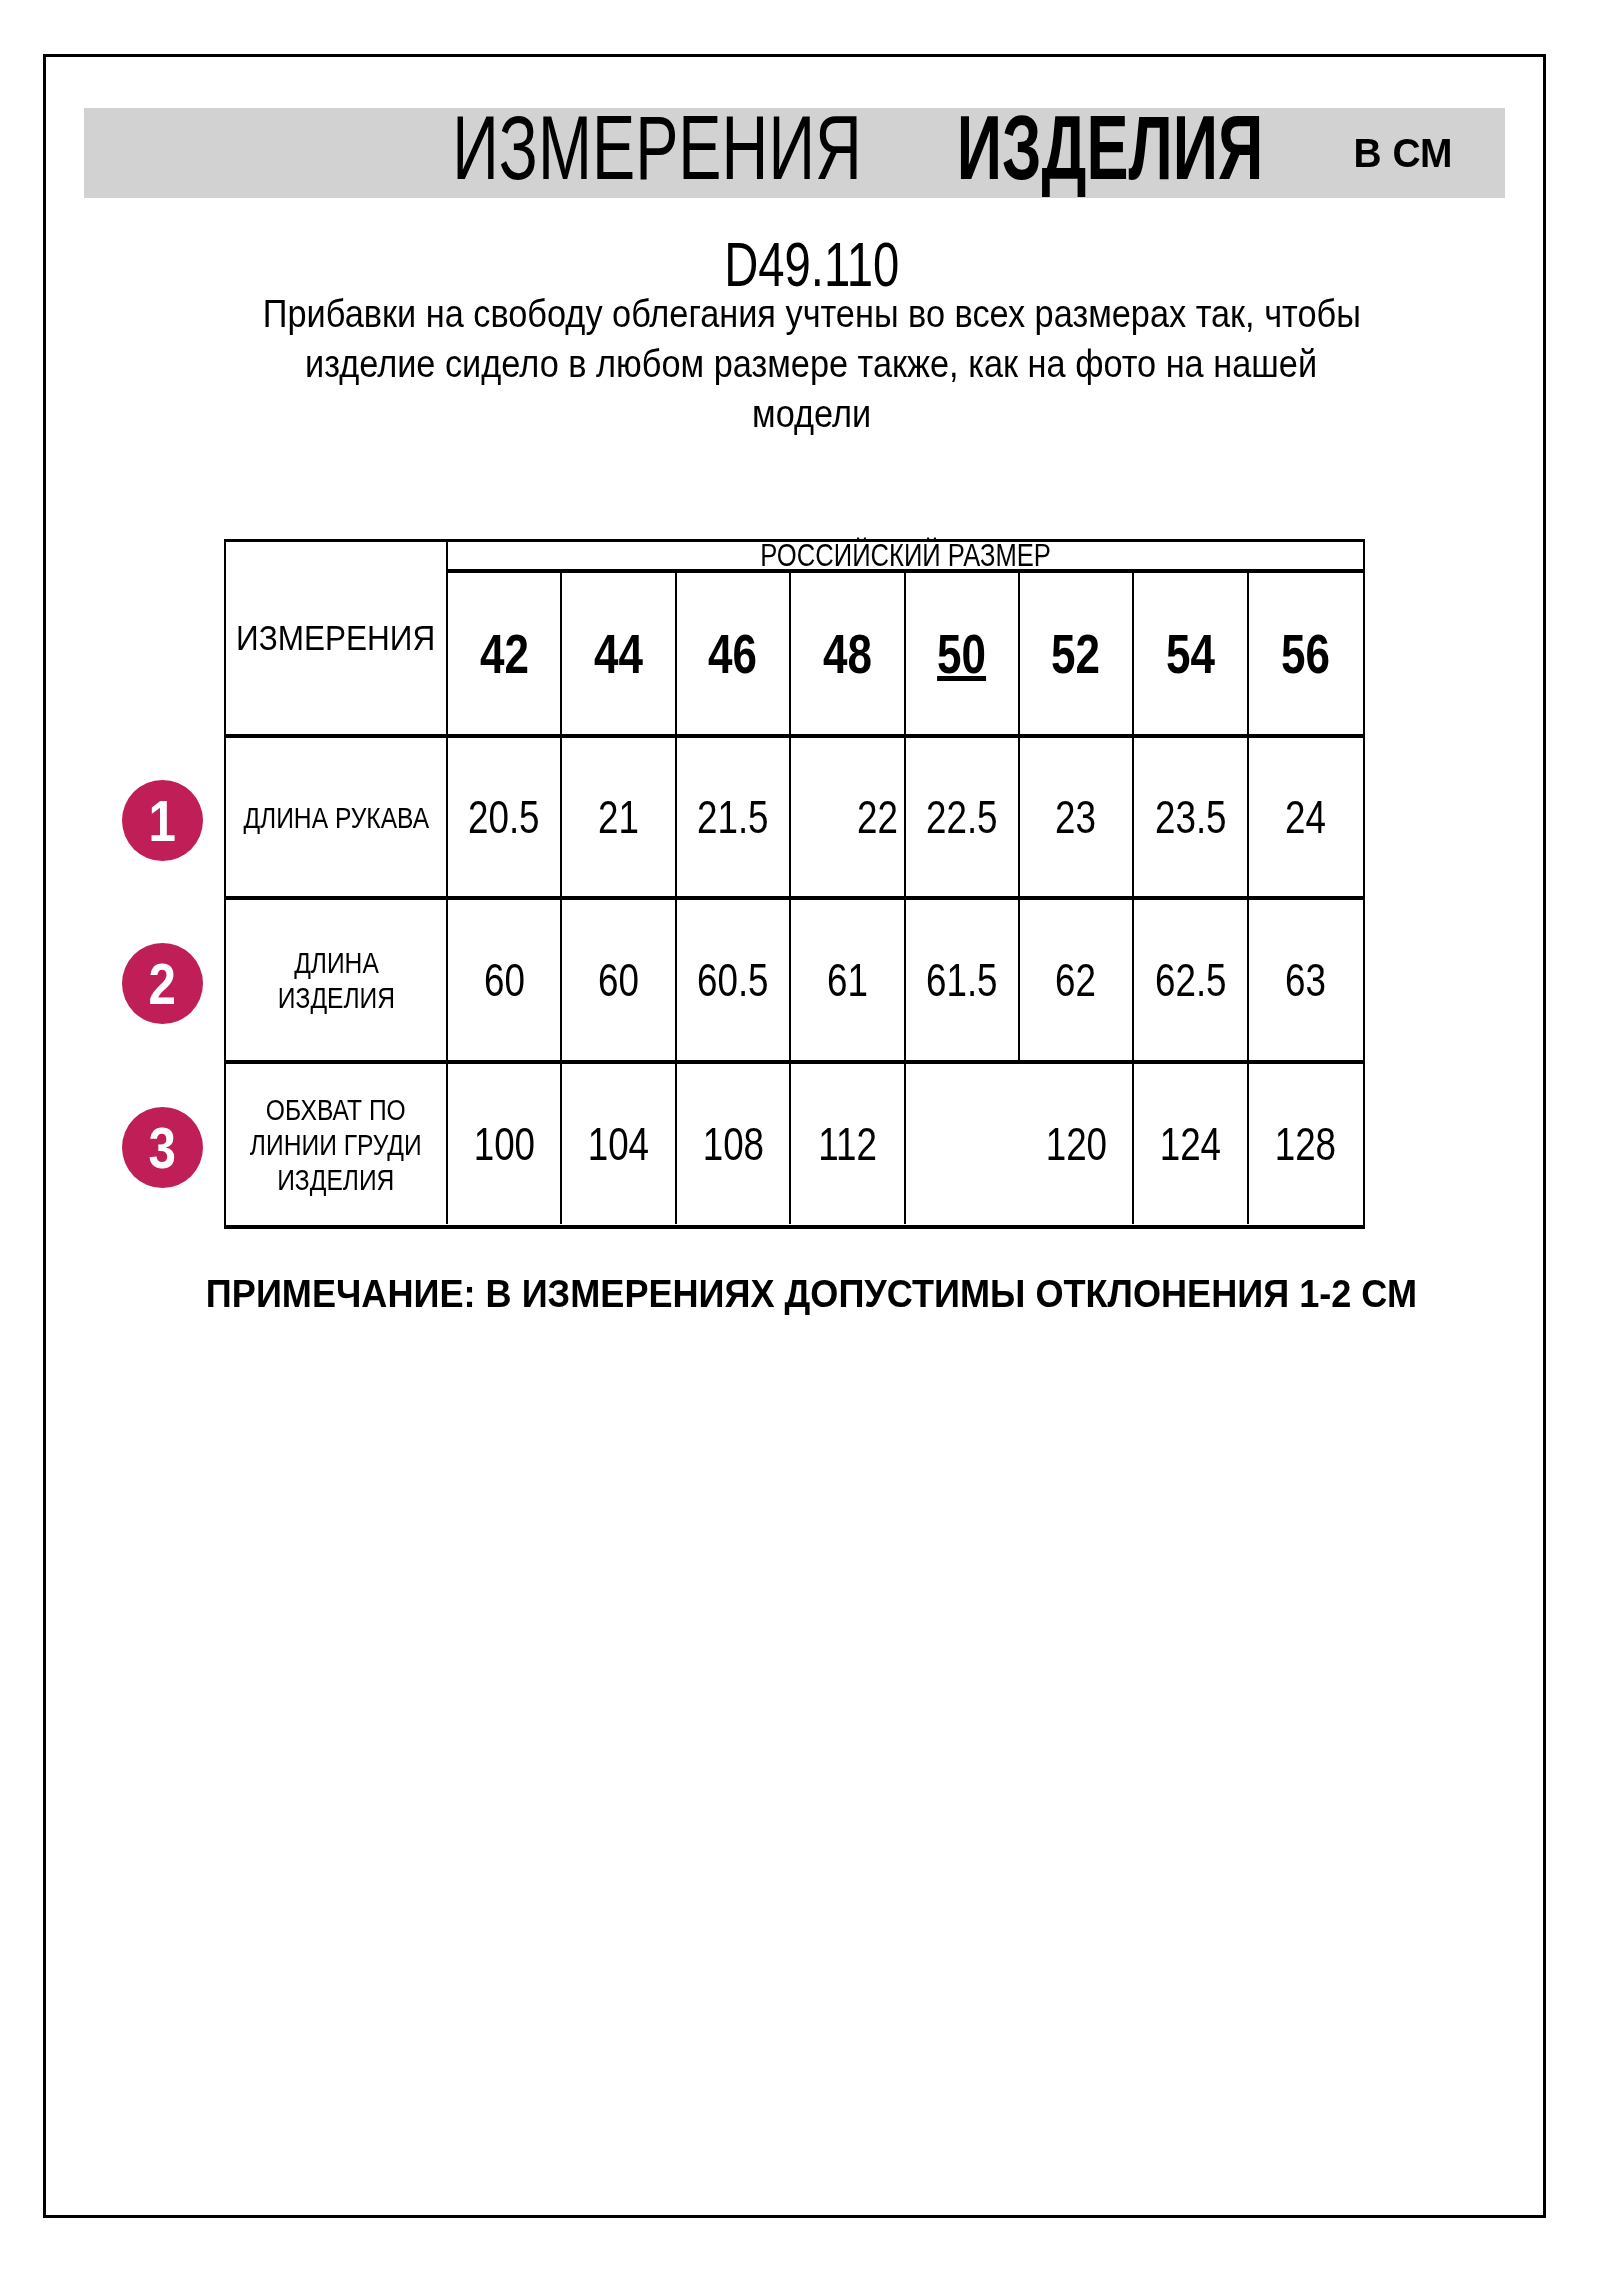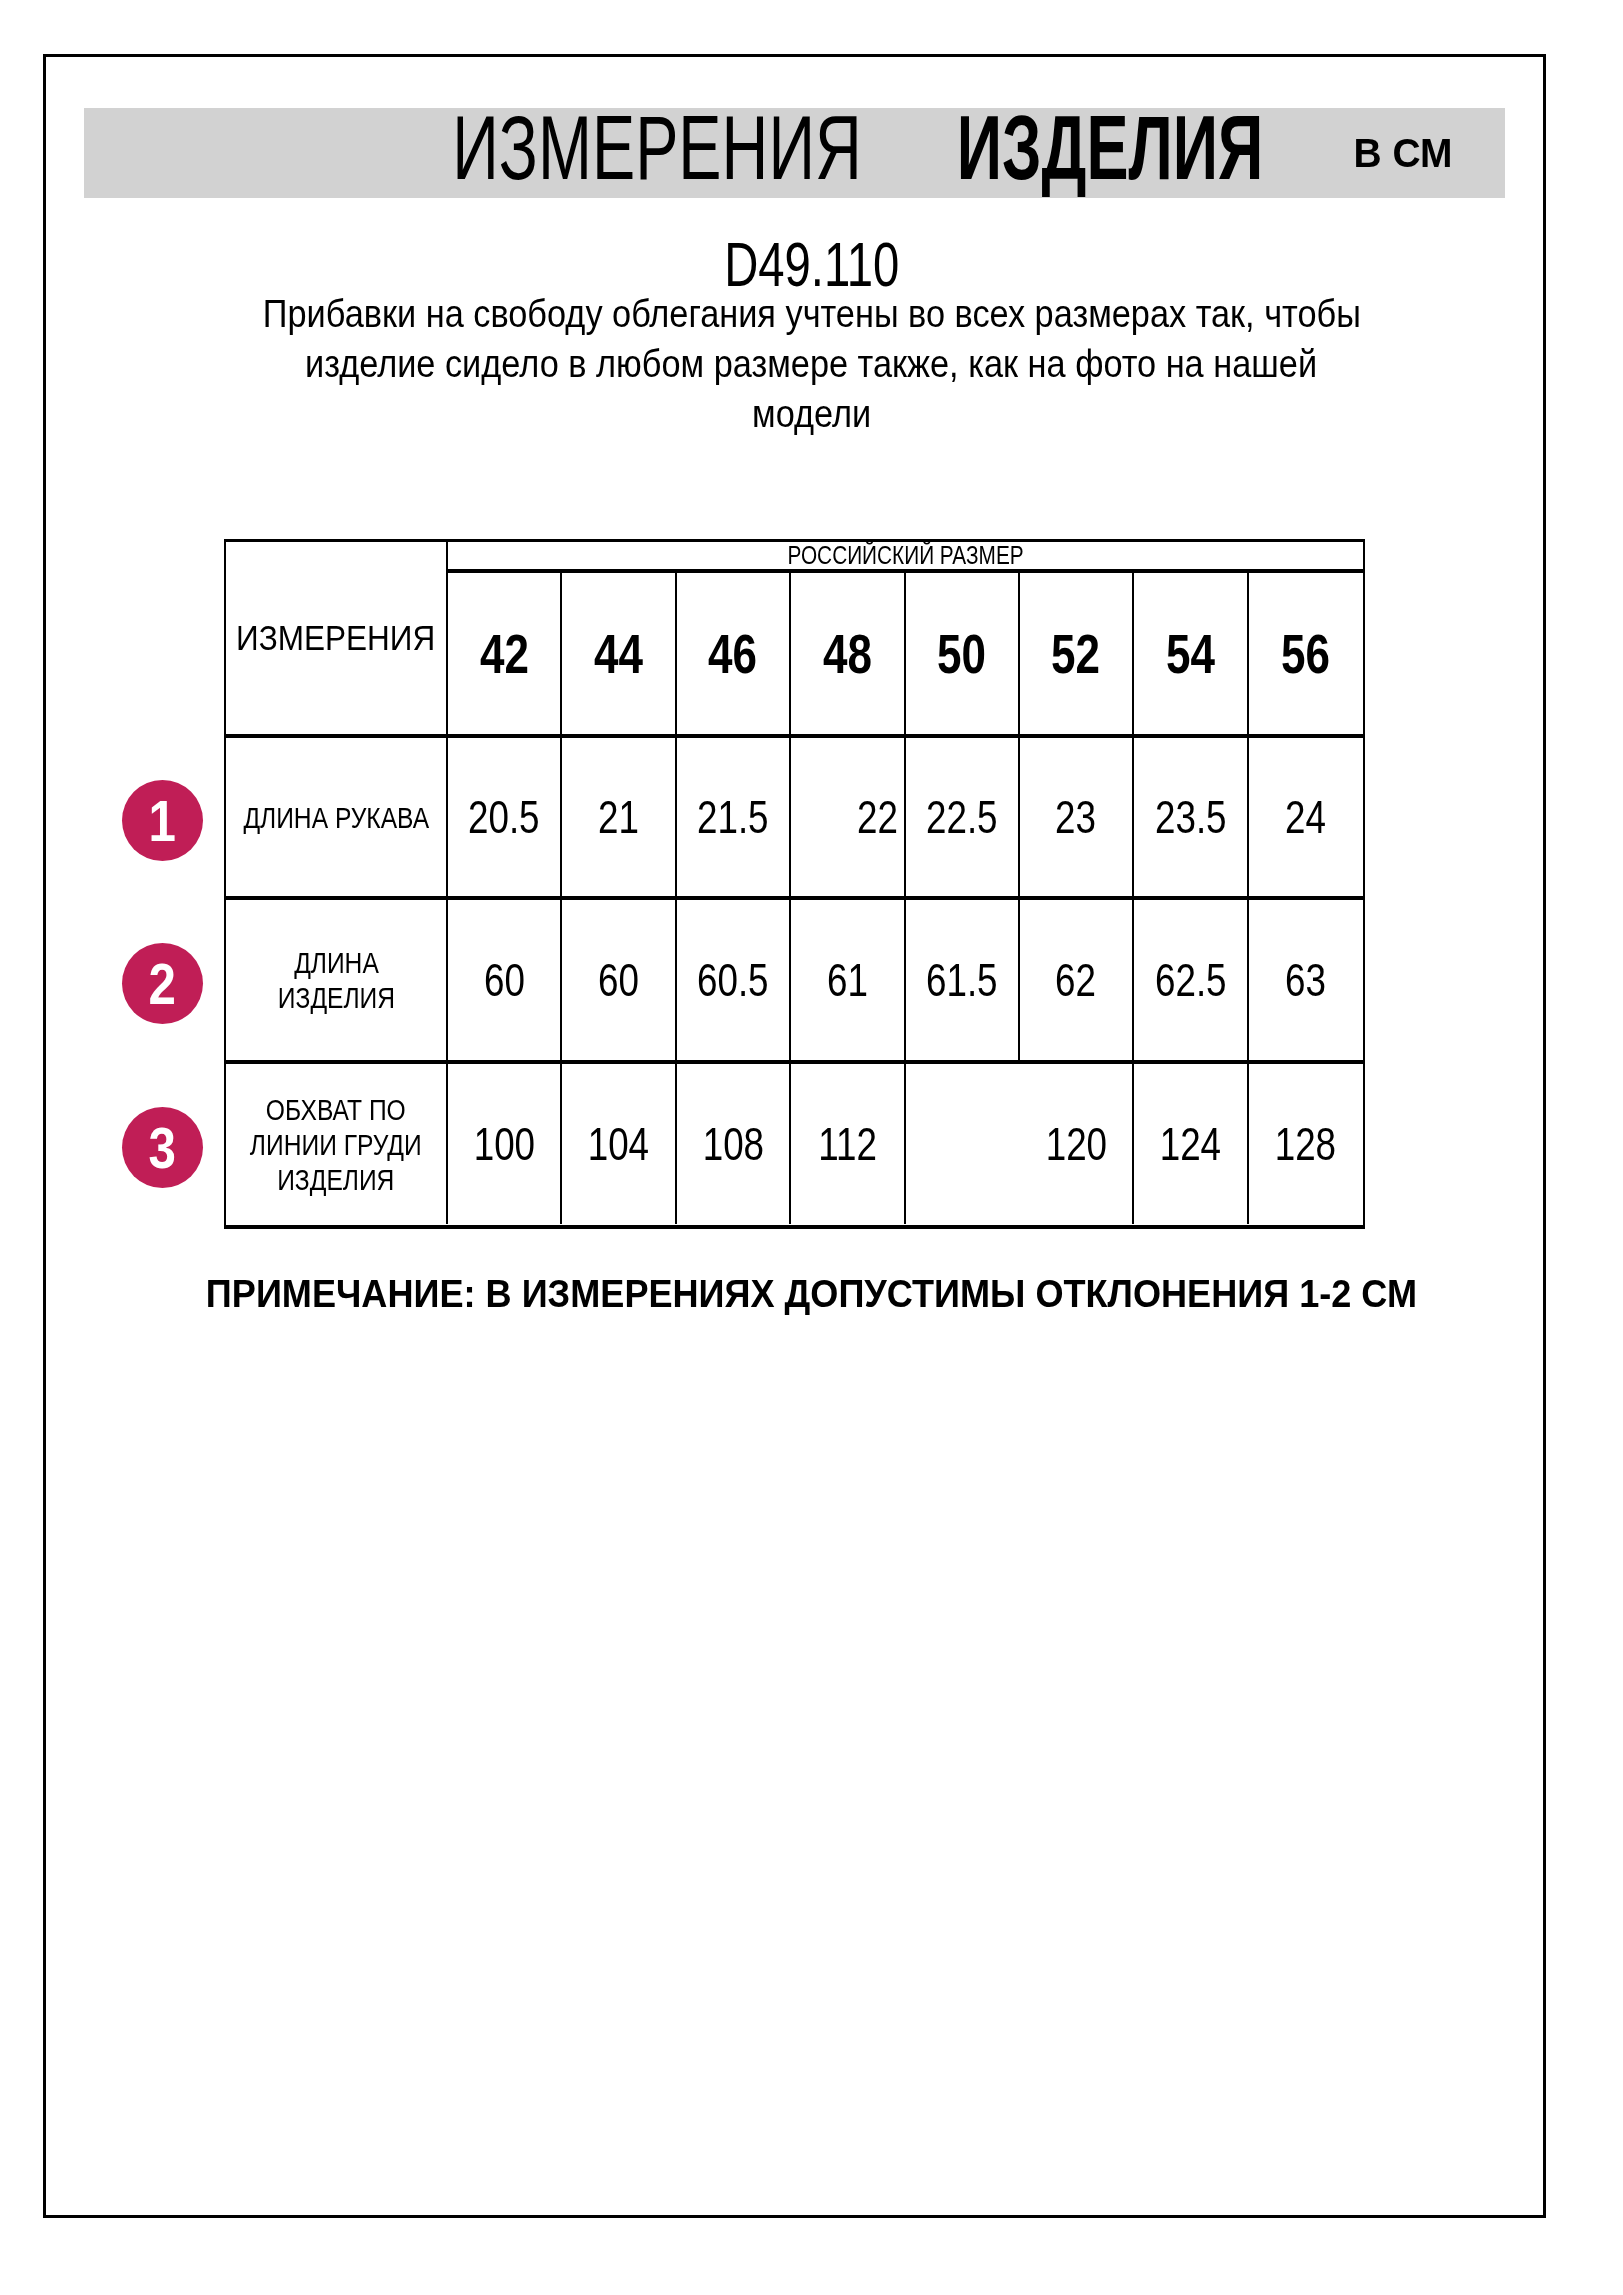--- a/index.html
+++ b/index.html
@@ -48,21 +48,21 @@
     grid-template-rows:31px 165px 162px 164px 160px;
   }
   .tcell{
     display:flex;align-items:center;justify-content:center;
     border-right:2.6px solid #000;
     border-bottom:4.6px solid #000;
     box-sizing:border-box;
   }
   .last-col{border-right:none}
   .last-row{border-bottom:none}
-  .group{border-right:none;font-size:26px}
+  .group{border-right:none;font-size:32px}
   .group .sx{transform:scaleX(.80)}
   .corner{font-size:35px}
   .corner .sx{transform:scaleX(.90)}
   .size-cell{font-size:55px;font-weight:bold}
   .size-cell .sx{transform:scaleX(.80)}
   .val{font-size:46px}
   .val .sx{transform:scaleX(.80)}
   .label-cell{font-size:30px;line-height:35px;text-align:center}
   .label-cell .sx{transform:scaleX(.82)}
 
@@ -112,21 +112,21 @@
     </div>
     <div class="tcell size-cell" style="grid-area: 2 / 3;">
       <span class="sx">44</span>
     </div>
     <div class="tcell size-cell" style="grid-area: 2 / 4;">
       <span class="sx">46</span>
     </div>
     <div class="tcell size-cell" style="grid-area: 2 / 5;">
       <span class="sx">48</span>
     </div>
-    <div class="tcell size-cell" style="grid-area: 2 / 6;">
+    <div class="tcell size-cell" style="grid-area: 2 / 6; text-decoration: underline;">
       <span class="sx">50</span>
     </div>
     <div class="tcell size-cell" style="grid-area: 2 / 7;">
       <span class="sx">52</span>
     </div>
     <div class="tcell size-cell" style="grid-area: 2 / 8;">
       <span class="sx">54</span>
     </div>
     <div class="tcell size-cell last-col" style="grid-area: 2 / 9;">
       <span class="sx">56</span>

